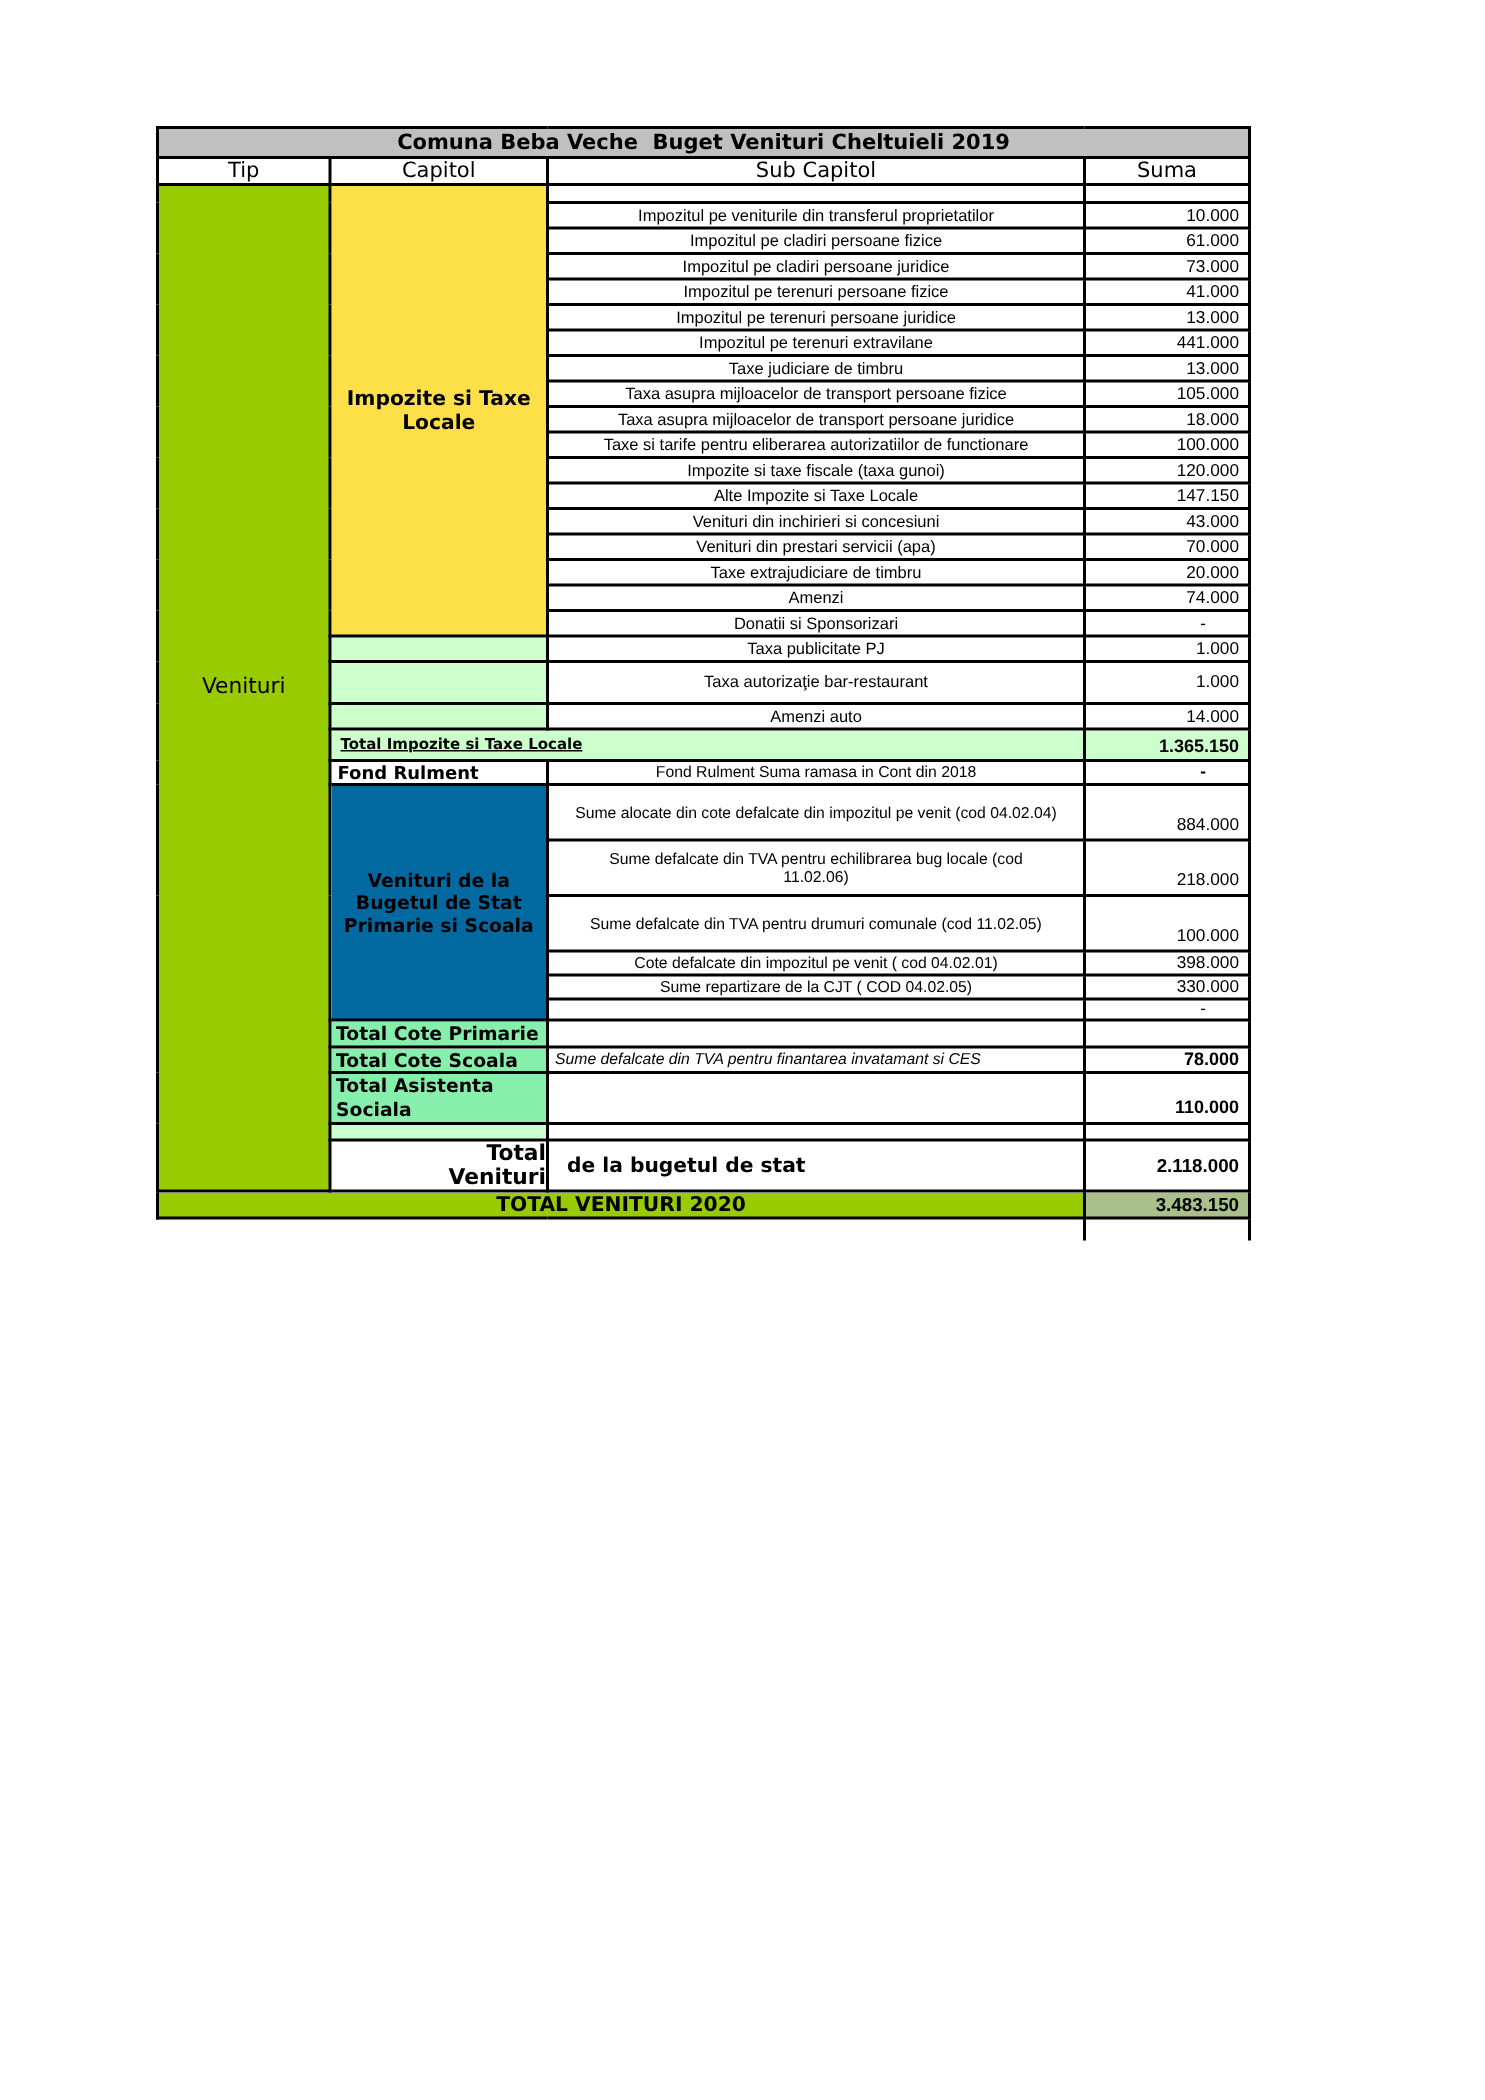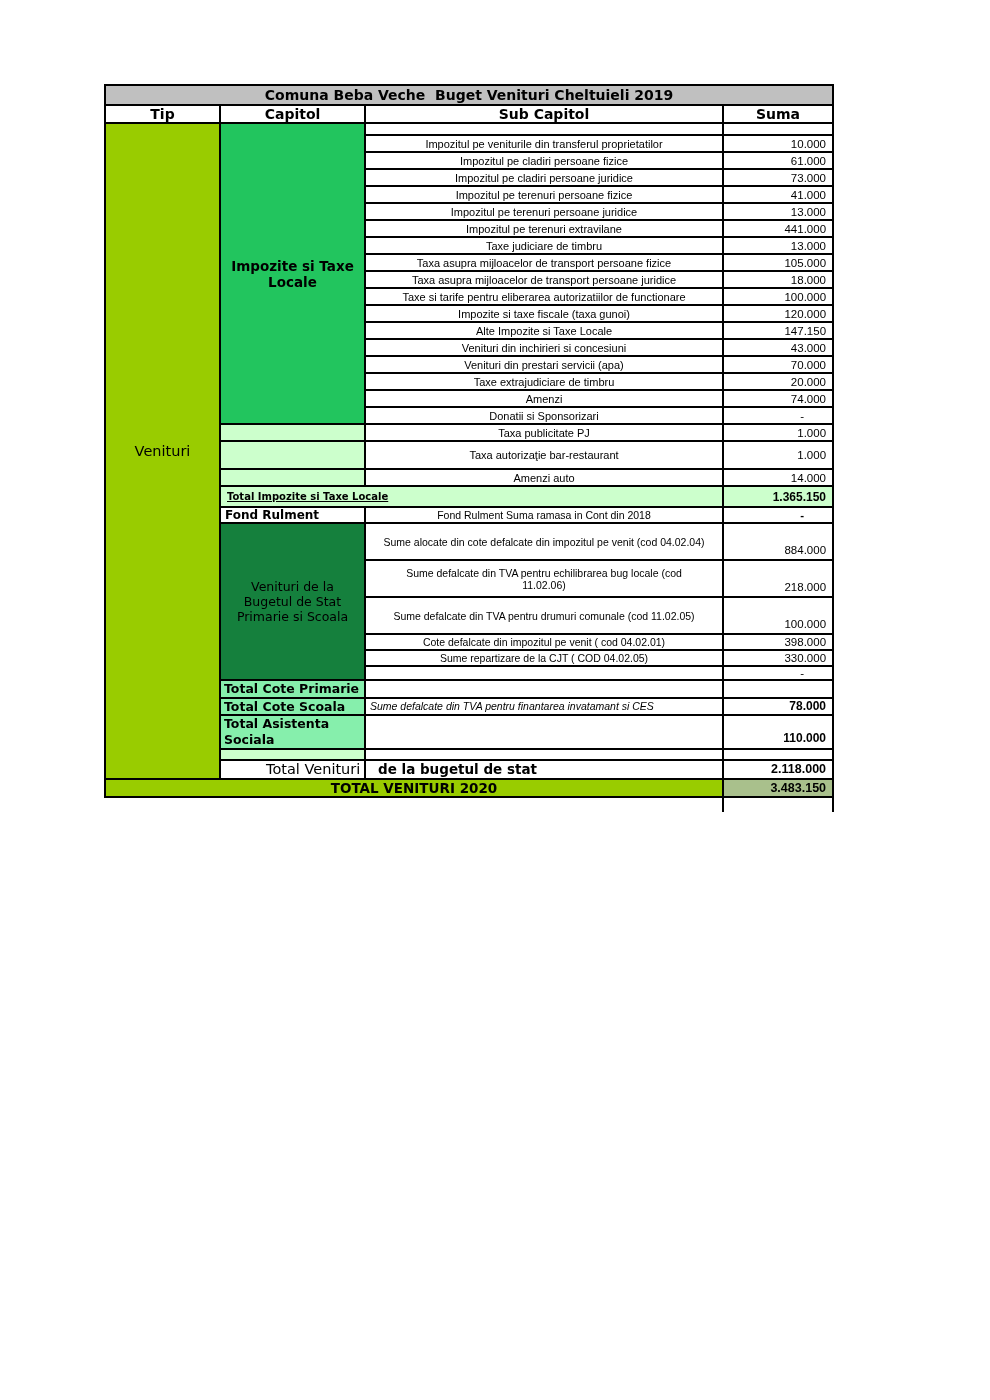--- a/index.html
+++ b/index.html
@@ -6,45 +6,45 @@
   .page{position:relative;width:990px;height:1400px;background:#ffffff;overflow:hidden;
         font-family:"Liberation Sans",sans-serif;color:#000;}
   table.budget{position:absolute;left:65px;top:84px;width:728px;
         border-collapse:collapse;table-layout:fixed;margin-left:39px;}
   td{border:2px solid #000;padding:0;overflow:hidden;vertical-align:middle;
      font-family:"Liberation Sans",sans-serif;font-size:11px;}
   
   .title-cell{background:#c0c0c0;text-align:center;font-family:"DejaVu Sans",sans-serif;
      font-weight:bold;font-size:14px;white-space:pre;}
   .colhead{background:#ffffff;text-align:center;font-family:"DejaVu Sans",sans-serif;
-     font-weight:bold;font-size:14px;}
+     font-weight:normal;font-size:14px;}
   .tipcell{background:#99cc00;text-align:center;font-family:"DejaVu Sans",sans-serif;
      font-size:14.5px;}
   .lg{background:#ccffcc;}
-  .capbig{background:#22c55e;text-align:center;font-family:"DejaVu Sans",sans-serif;
+  .capbig{background:#fde047;text-align:center;font-family:"DejaVu Sans",sans-serif;
      font-weight:bold;font-size:13.5px;white-space:pre-line;}
-  .capwhite{background:#15803d;text-align:center;font-family:"DejaVu Sans",sans-serif;
-     font-weight:normal;font-size:12.5px;white-space:pre-line;}
+  .capwhite{background:#0369a1;text-align:center;font-family:"DejaVu Sans",sans-serif;
+     font-weight:bold;font-size:12.5px;white-space:pre-line;}
   .caplabel{background:#ffffff;text-align:left;font-family:"DejaVu Sans",sans-serif;
      font-weight:bold;font-size:12px;padding-left:4px;}
   .capgreen{background:#86efac;text-align:left;font-family:"DejaVu Sans",sans-serif;
      font-weight:bold;font-size:12.5px;padding-left:3px;white-space:pre-line;line-height:1.25;}
   .sub{background:#ffffff;text-align:center;font-size:11px;}
   .subsm{font-size:10.5px;white-space:pre-line;}
   .subleft{text-align:left;padding-left:4px;font-size:10.5px;font-style:italic;}
   .suma{background:#ffffff;text-align:right;padding-right:6px;font-size:11.5px;}
   .dash{padding-right:28px;}
   .b{font-weight:bold;}
   .vbot{vertical-align:bottom;padding-bottom:3px;}
   .totimp{background:#ccffcc;text-align:left;padding-left:6px;
      font-family:"DejaVu Sans",sans-serif;font-weight:bold;font-size:10px;}
   .totimp span{text-decoration:underline;}
   .totimp-suma{background:#ccffcc;font-weight:bold;font-size:12px;}
-  .totven-cap{background:#ffffff;text-align:left;font-family:"DejaVu Sans",sans-serif;
-     font-weight:normal;font-size:14.5px;padding-left:45px;}
+  .totven-cap{background:#ffffff;text-align:right;font-family:"DejaVu Sans",sans-serif;
+     font-weight:bold;font-size:14.5px;padding-left:45px;}
   .totven-sub{background:#ffffff;text-align:left;padding-left:12px;
      font-family:"DejaVu Sans",sans-serif;font-weight:bold;font-size:13.5px;}
   .totven-suma{background:#ffffff;font-weight:bold;font-size:12.5px;}
   .grand{background:#99cc00;text-align:center;font-family:"DejaVu Sans",sans-serif;
      font-weight:bold;font-size:13.5px;}
   .grand-suma{background:#a9c08c;font-weight:bold;font-size:12.5px;}
   .noborder{border:none;background:#fff;}
   .stub{border:2px solid #000;border-top:none;border-bottom:none;background:#fff;}
 </style>
 </head>

